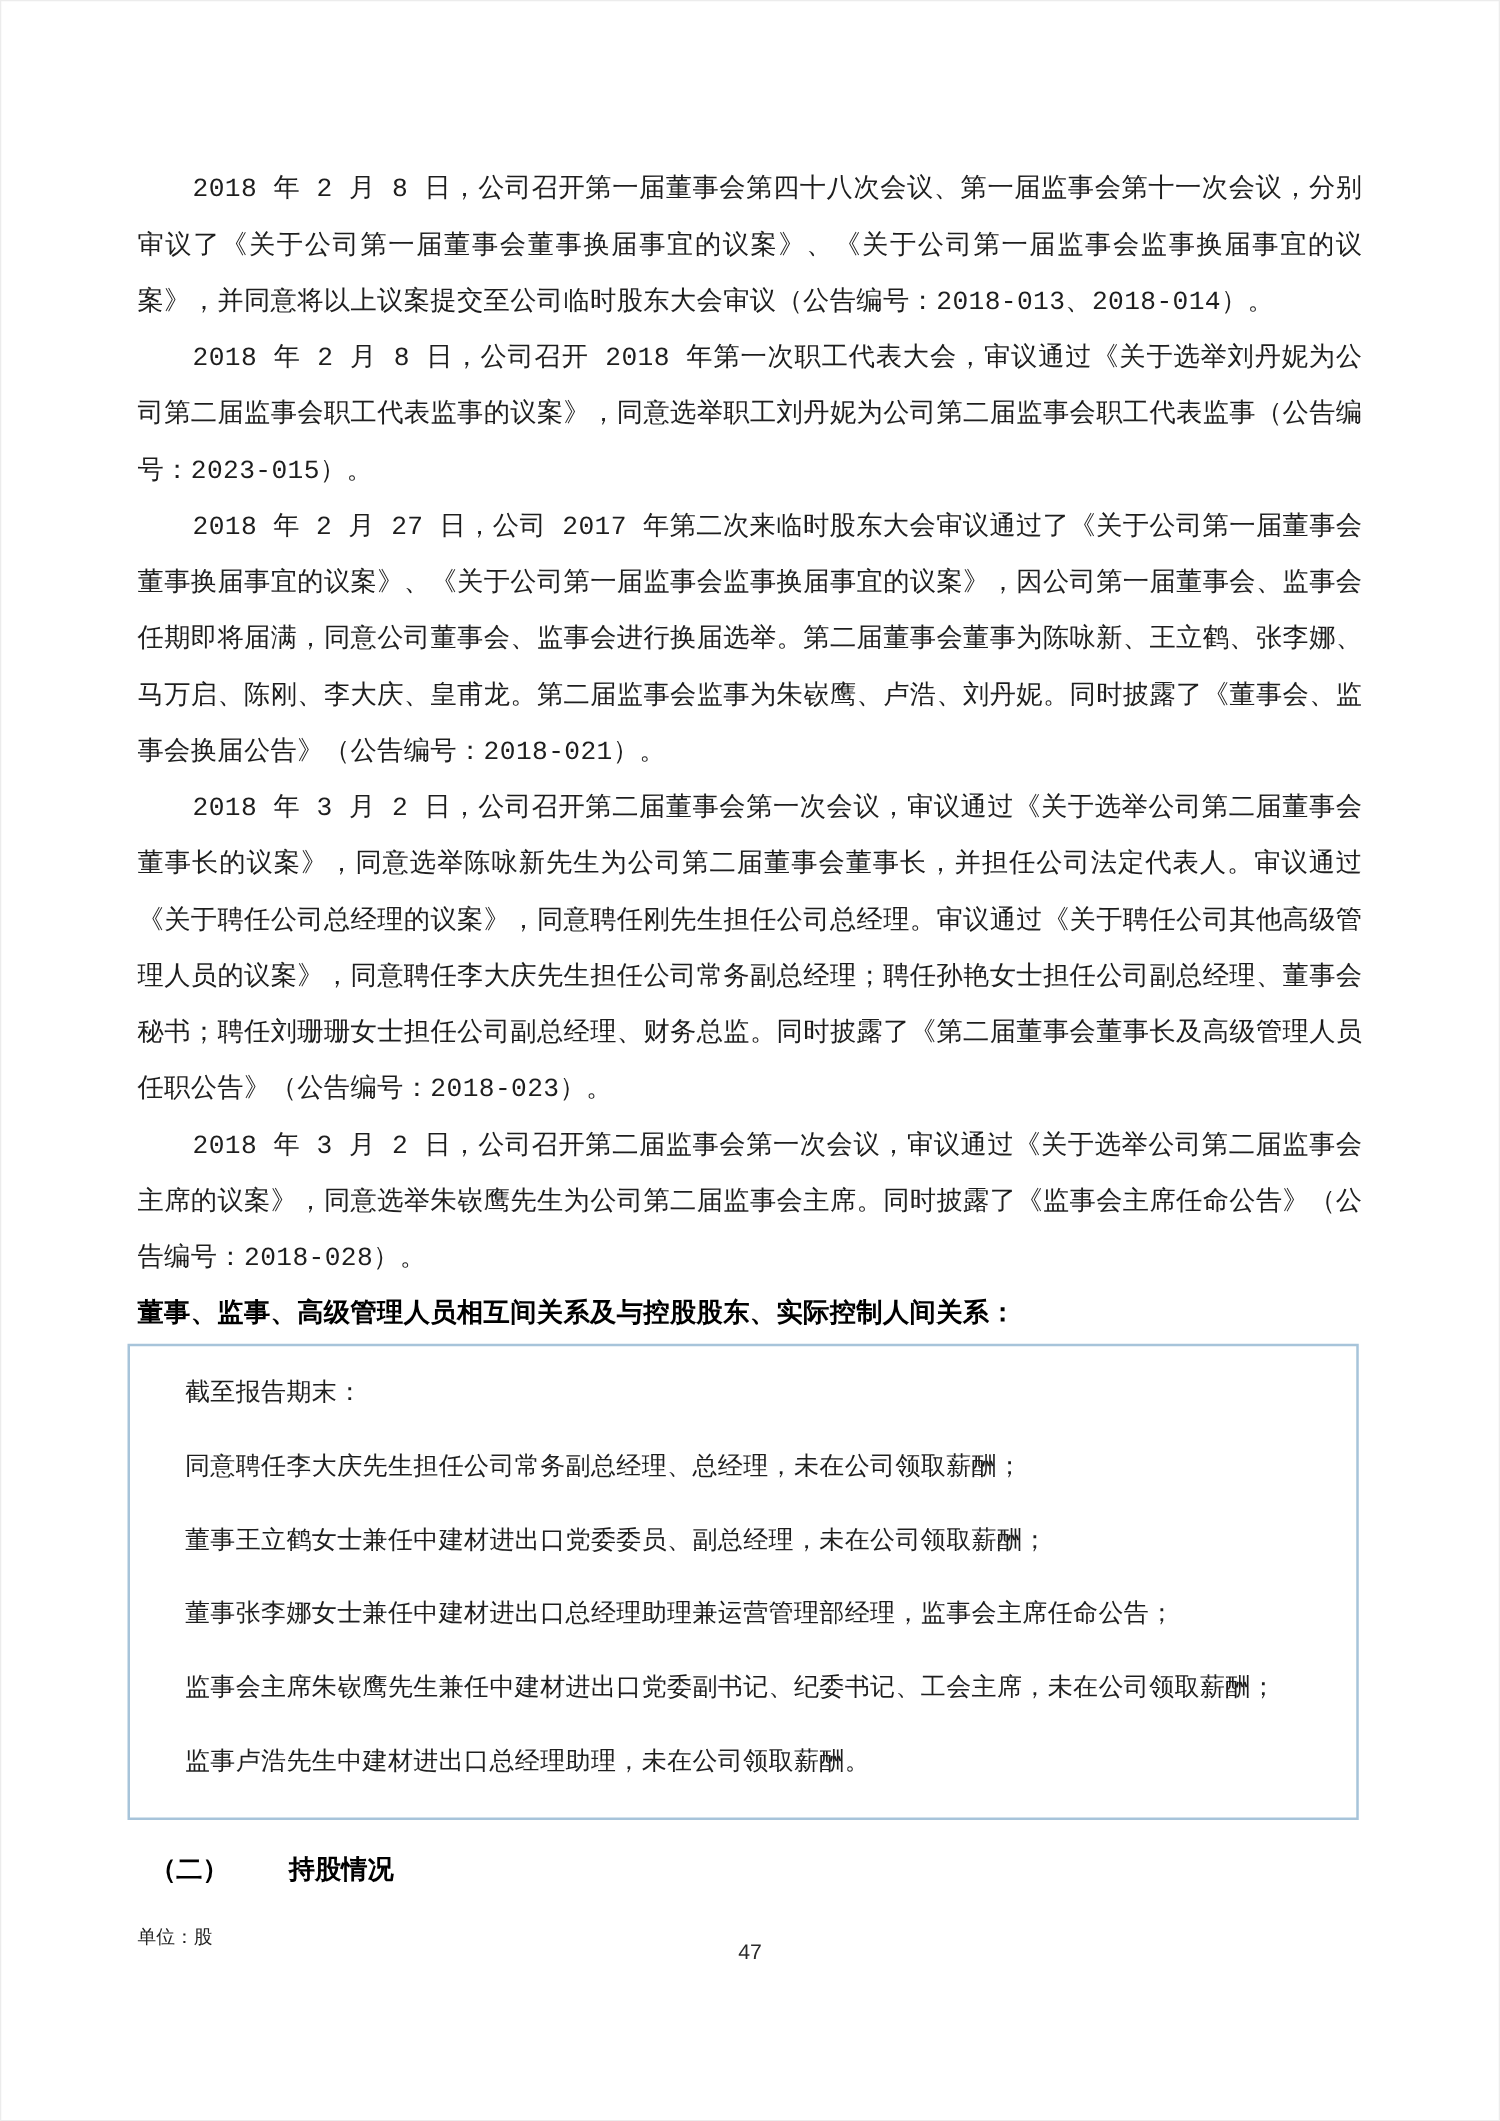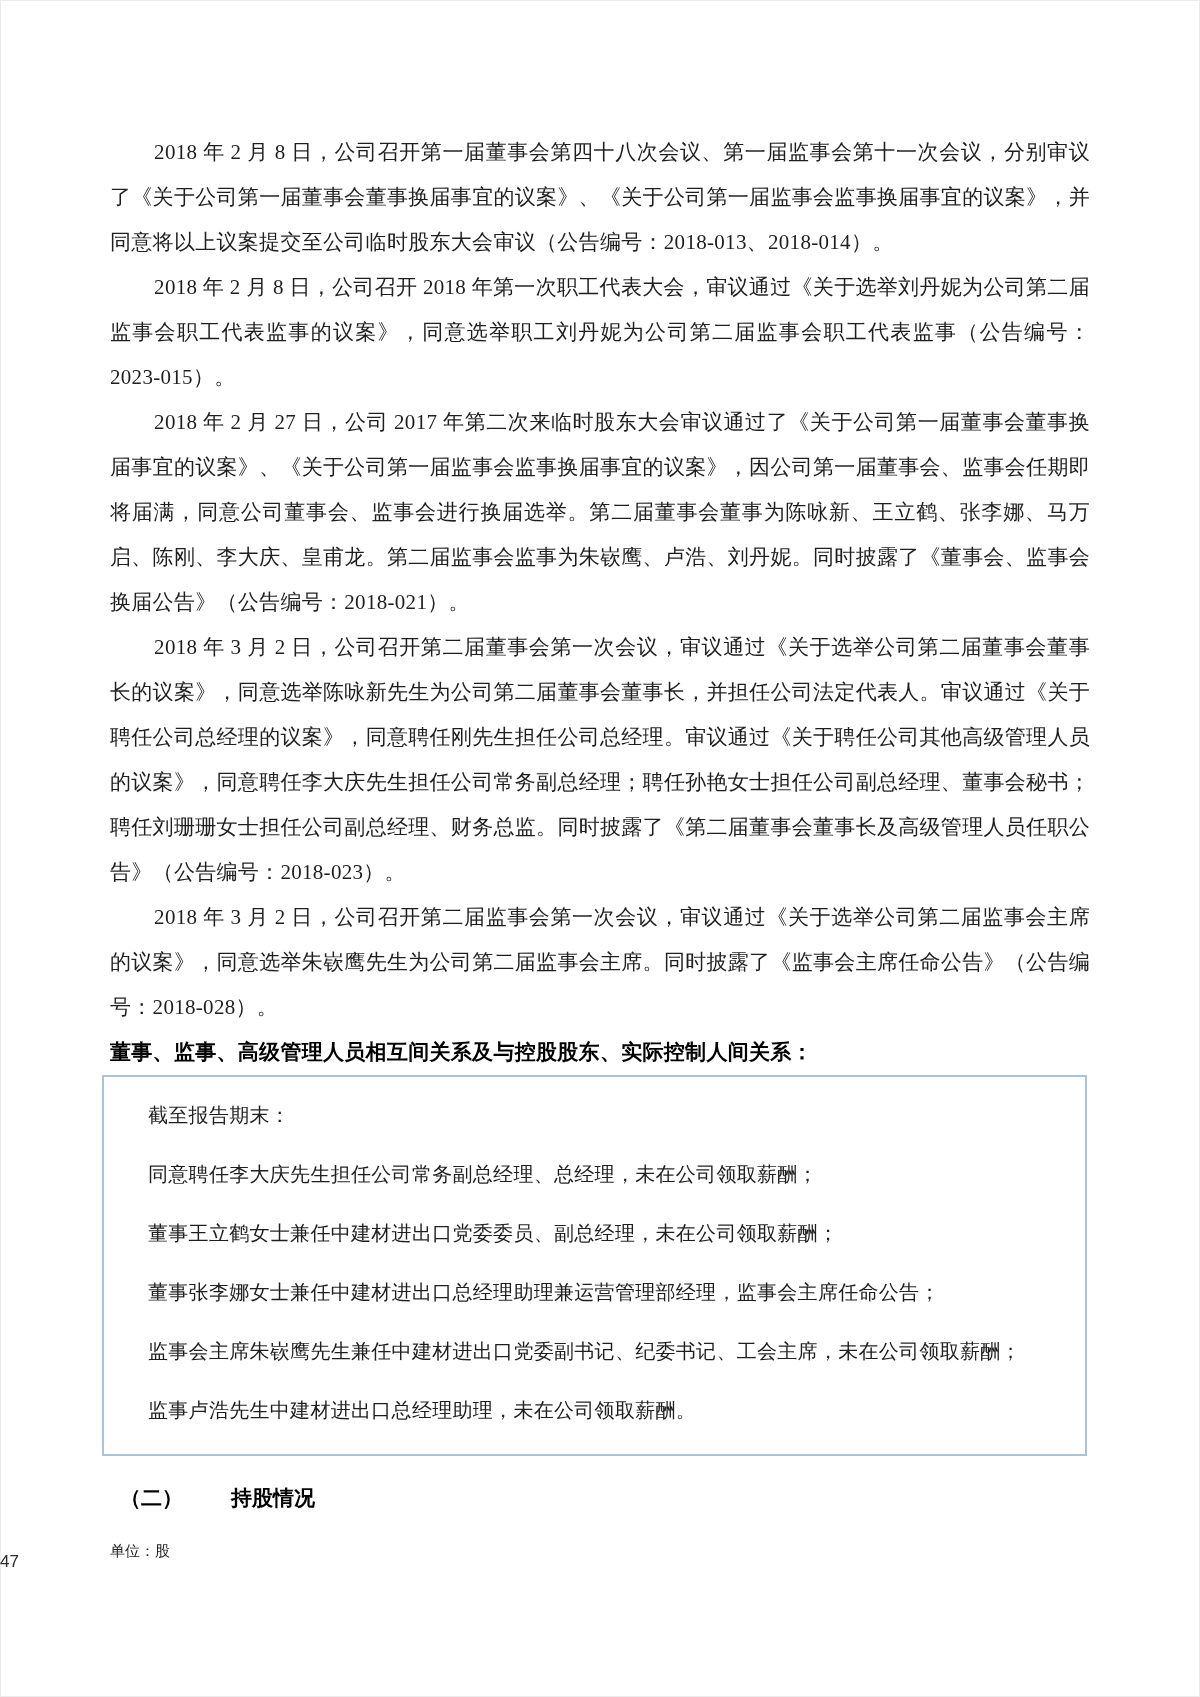--- a/index.html
+++ b/index.html
@@ -11,20 +11,21 @@
     font-family: "Liberation Serif", "DejaVu Serif", serif;
     color: #1e1e1e;
     overflow: hidden;
     box-shadow: inset 0 0 0 1px #ececec;
   }
   .content {
     position: absolute;
     left: 110px;
     top: 130px;
     width: 980px;
+    font-family: Liberation Mono, monospace;
   }
   .content p.body-para {
     margin: 0;
     font-size: 21px;
     line-height: 45px;
     text-align: justify;
     text-indent: 2.1em;
     letter-spacing: 0.3px;
   }
   .relations-heading {
@@ -63,21 +64,21 @@
     margin: 22px 0 0 0;
     font-size: 15px;
     line-height: 30px;
     text-align: left;
   }
   .page-number {
     position: absolute;
     left: 0;
     top: 1552px;
     width: 100%;
-    text-align: left;
+    text-align: center;
     font-family: "Liberation Sans", "DejaVu Sans", sans-serif;
     font-size: 17px;
     color: #2b2b2b;
   }
 </style>
 </head>
 <body>
 
 <div class="page">
   <div class="content">

